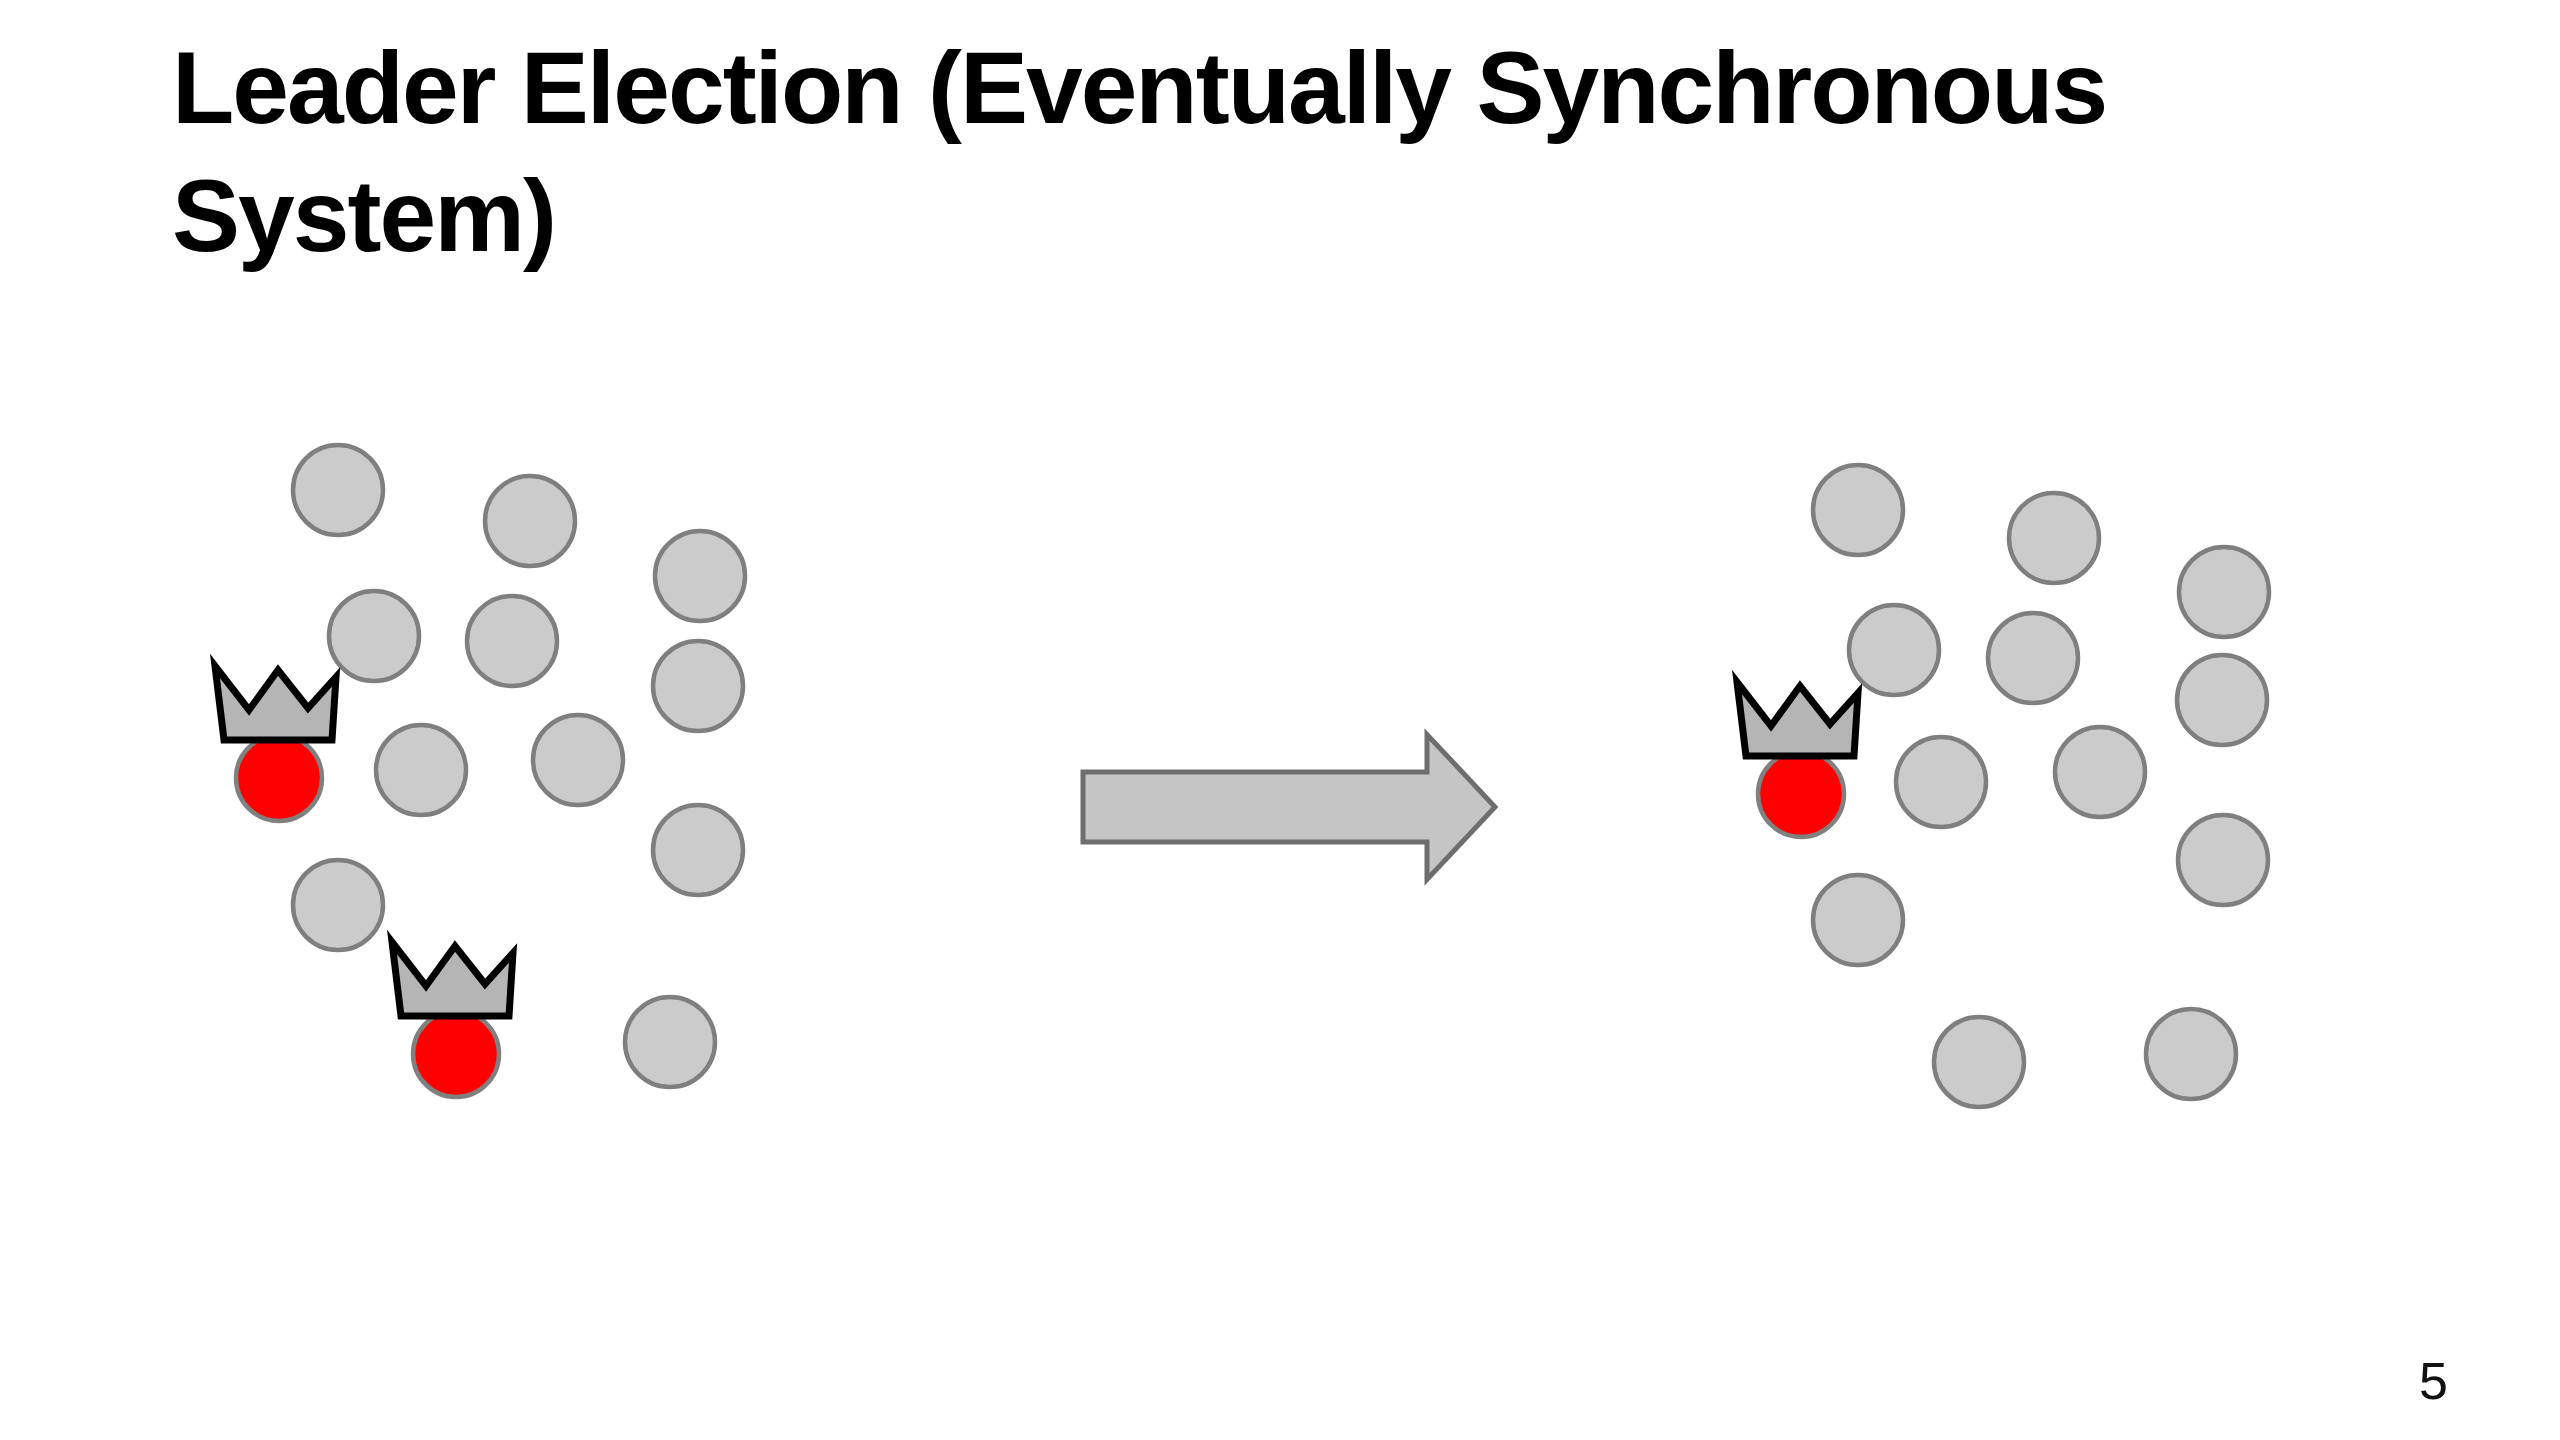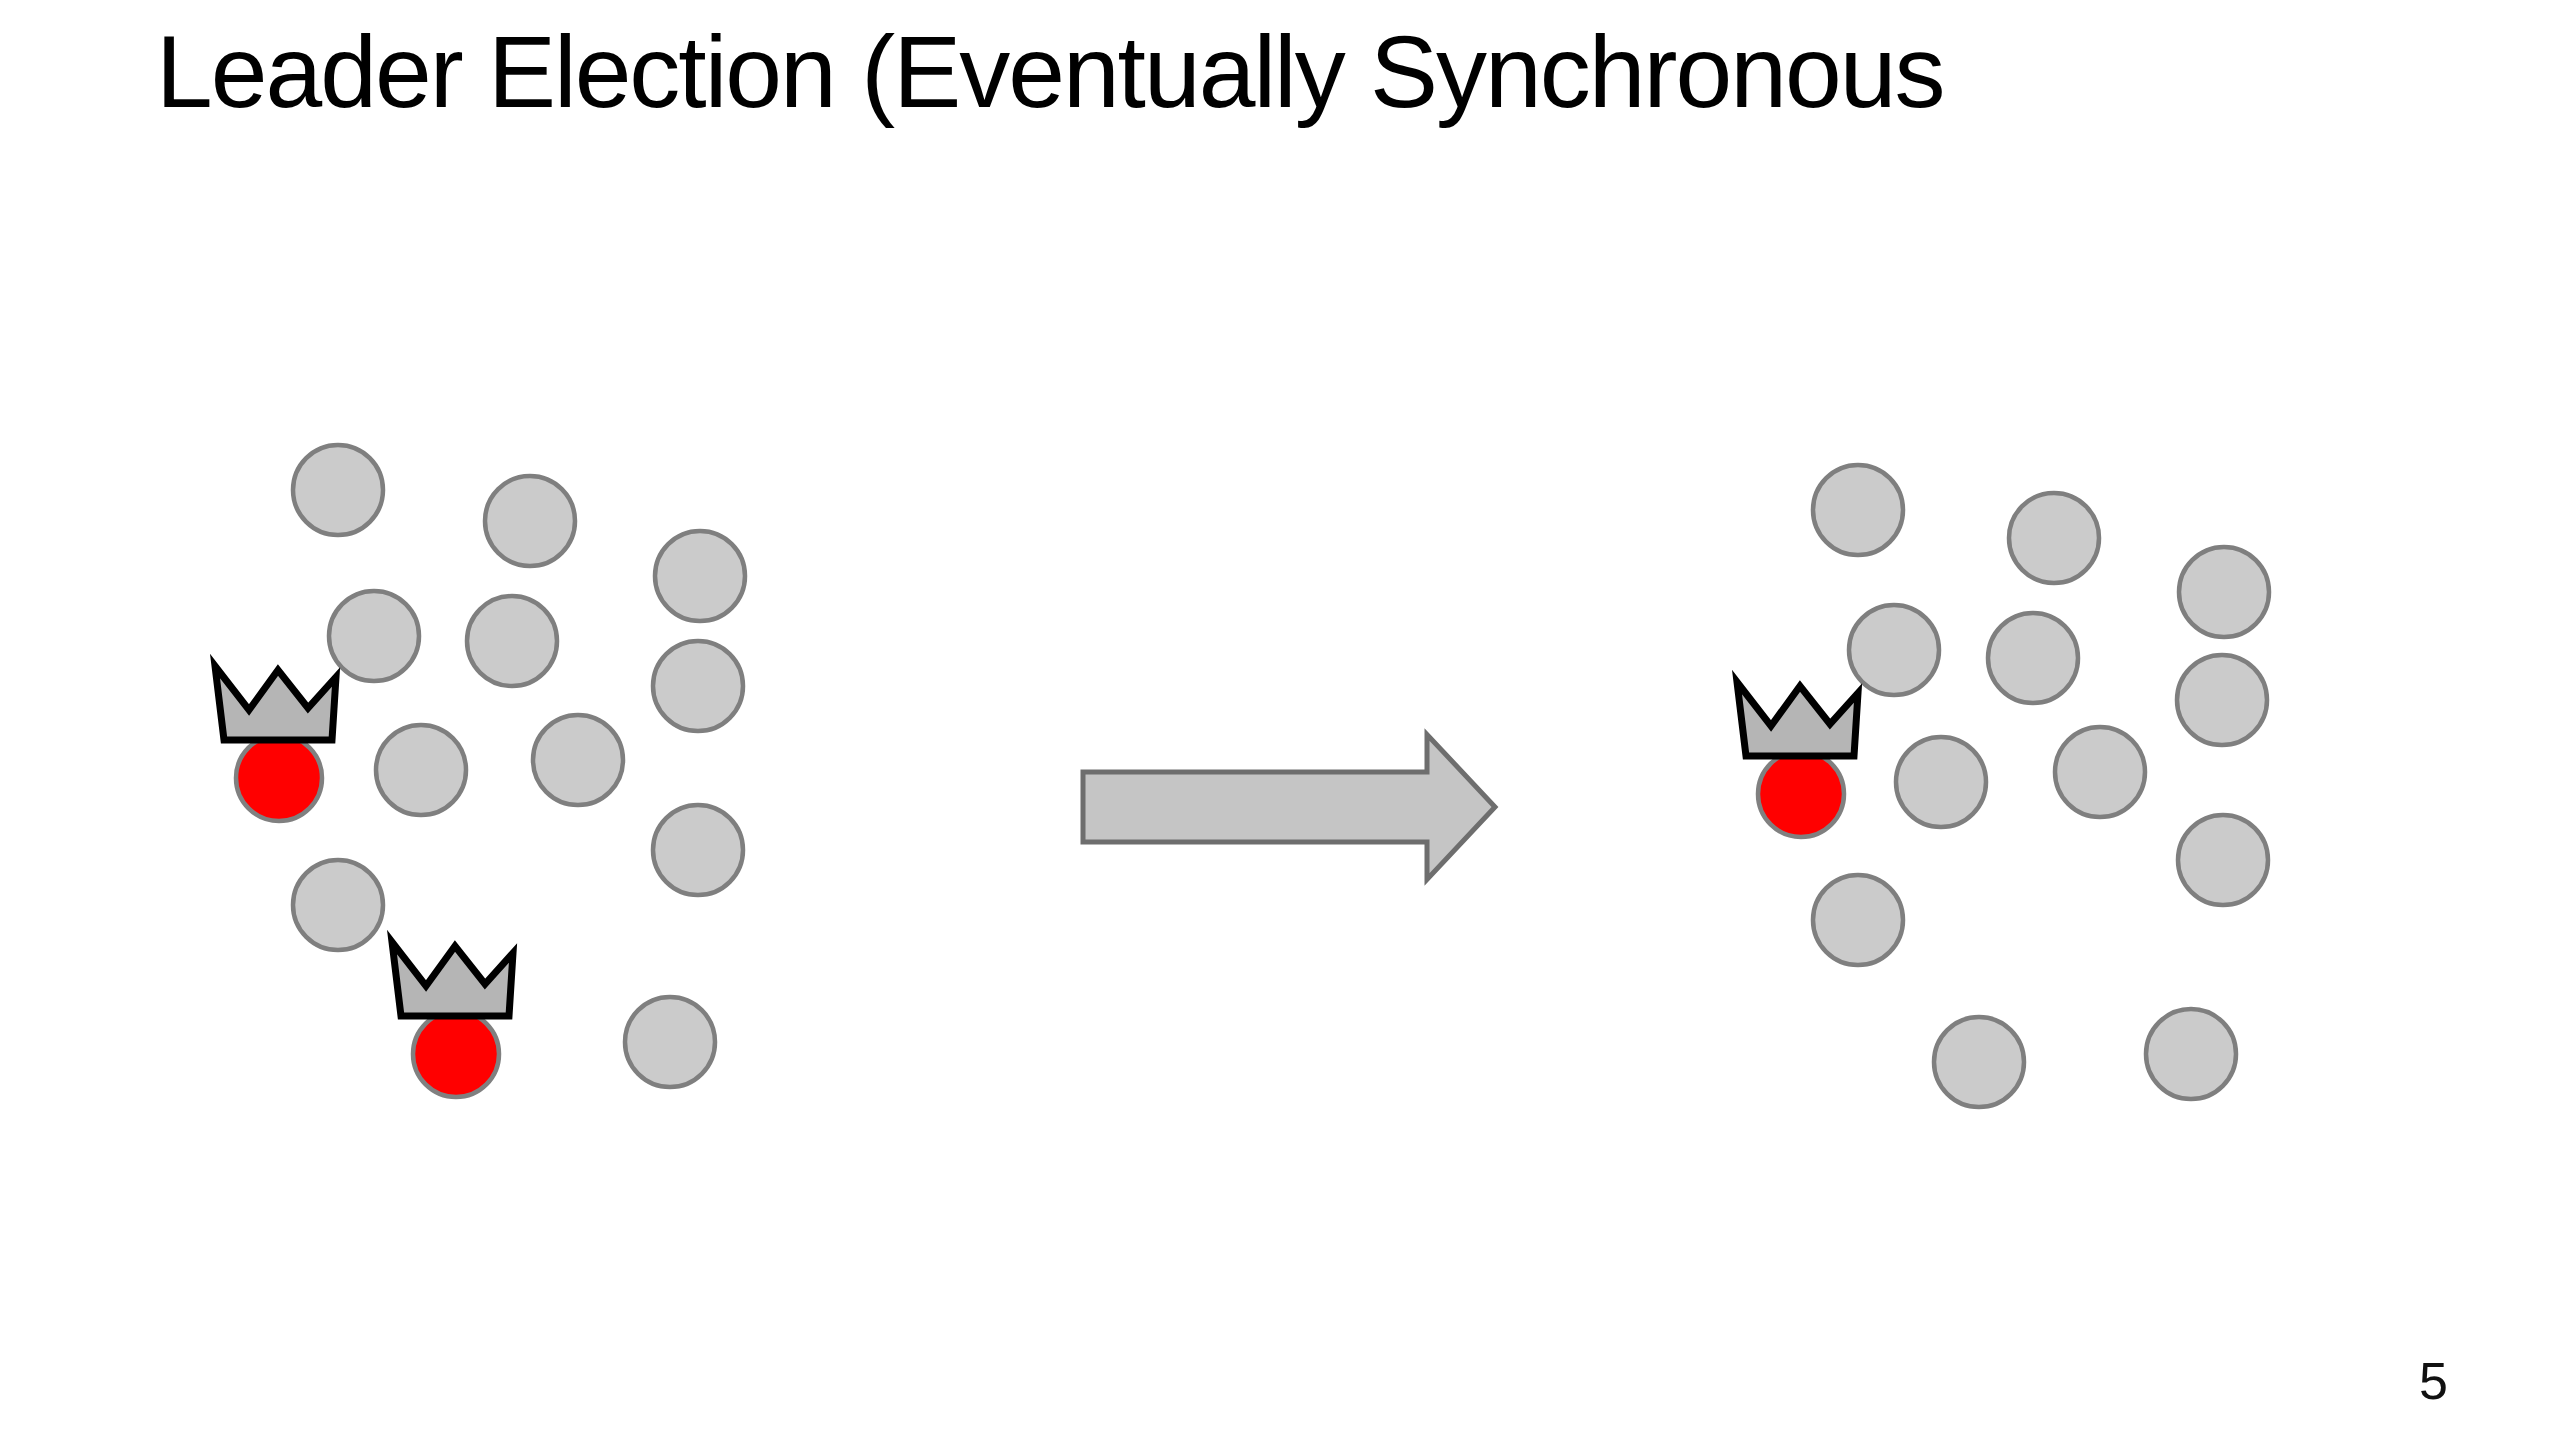--- a/index.html
+++ b/index.html
@@ -8,24 +8,24 @@
     width: 2560px;
     height: 1440px;
     background: #ffffff;
     overflow: hidden;
     font-family: "Liberation Sans", sans-serif;
   }
   .title {
     position: absolute;
     left: 156px;
     top: 9px;
-    margin: 0;
+    margin: 16px;
     font-size: 102px;
     line-height: 1.25;
-    font-weight: normal;
+    font-weight: bold;
     color: #000000;
     letter-spacing: -2px;
     white-space: nowrap;
   }
   #diagram {
     position: absolute;
     left: 0;
     top: 0;
     width: 2560px;
     height: 1440px;
@@ -37,21 +37,21 @@
     font-size: 52px;
     line-height: 1;
     color: #111111;
   }
 </style>
 </head>
 <body>
 
 <div class="slide">
 
-  <h1 class="title"><span>Leader Election (Eventually Synchronous</span><br></h1>
+  <h1 class="title"><span>Leader Election (Eventually Synchronous</span><br><span>System)</span></h1>
 
   <svg id="diagram" viewBox="0 0 2560 1440" xmlns="http://www.w3.org/2000/svg">
       <g>
         <circle cx="338" cy="490" r="45" fill="#cbcbcb" stroke="#7f7f7f" stroke-width="4.5"></circle>
         <circle cx="530" cy="521" r="45" fill="#cbcbcb" stroke="#7f7f7f" stroke-width="4.5"></circle>
         <circle cx="700" cy="576" r="45" fill="#cbcbcb" stroke="#7f7f7f" stroke-width="4.5"></circle>
         <circle cx="374" cy="636" r="45" fill="#cbcbcb" stroke="#7f7f7f" stroke-width="4.5"></circle>
         <circle cx="512" cy="641" r="45" fill="#cbcbcb" stroke="#7f7f7f" stroke-width="4.5"></circle>
         <circle cx="698" cy="686" r="45" fill="#cbcbcb" stroke="#7f7f7f" stroke-width="4.5"></circle>
         <circle cx="279" cy="778" r="43" fill="#ff0000" stroke="#808080" stroke-width="4.5"></circle>

